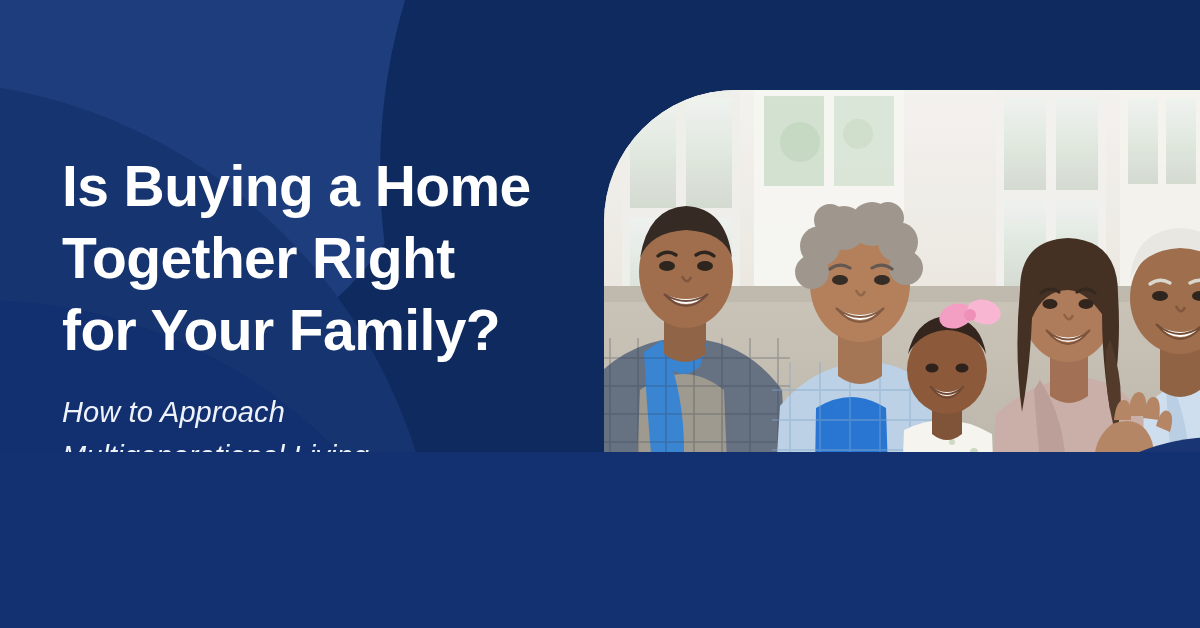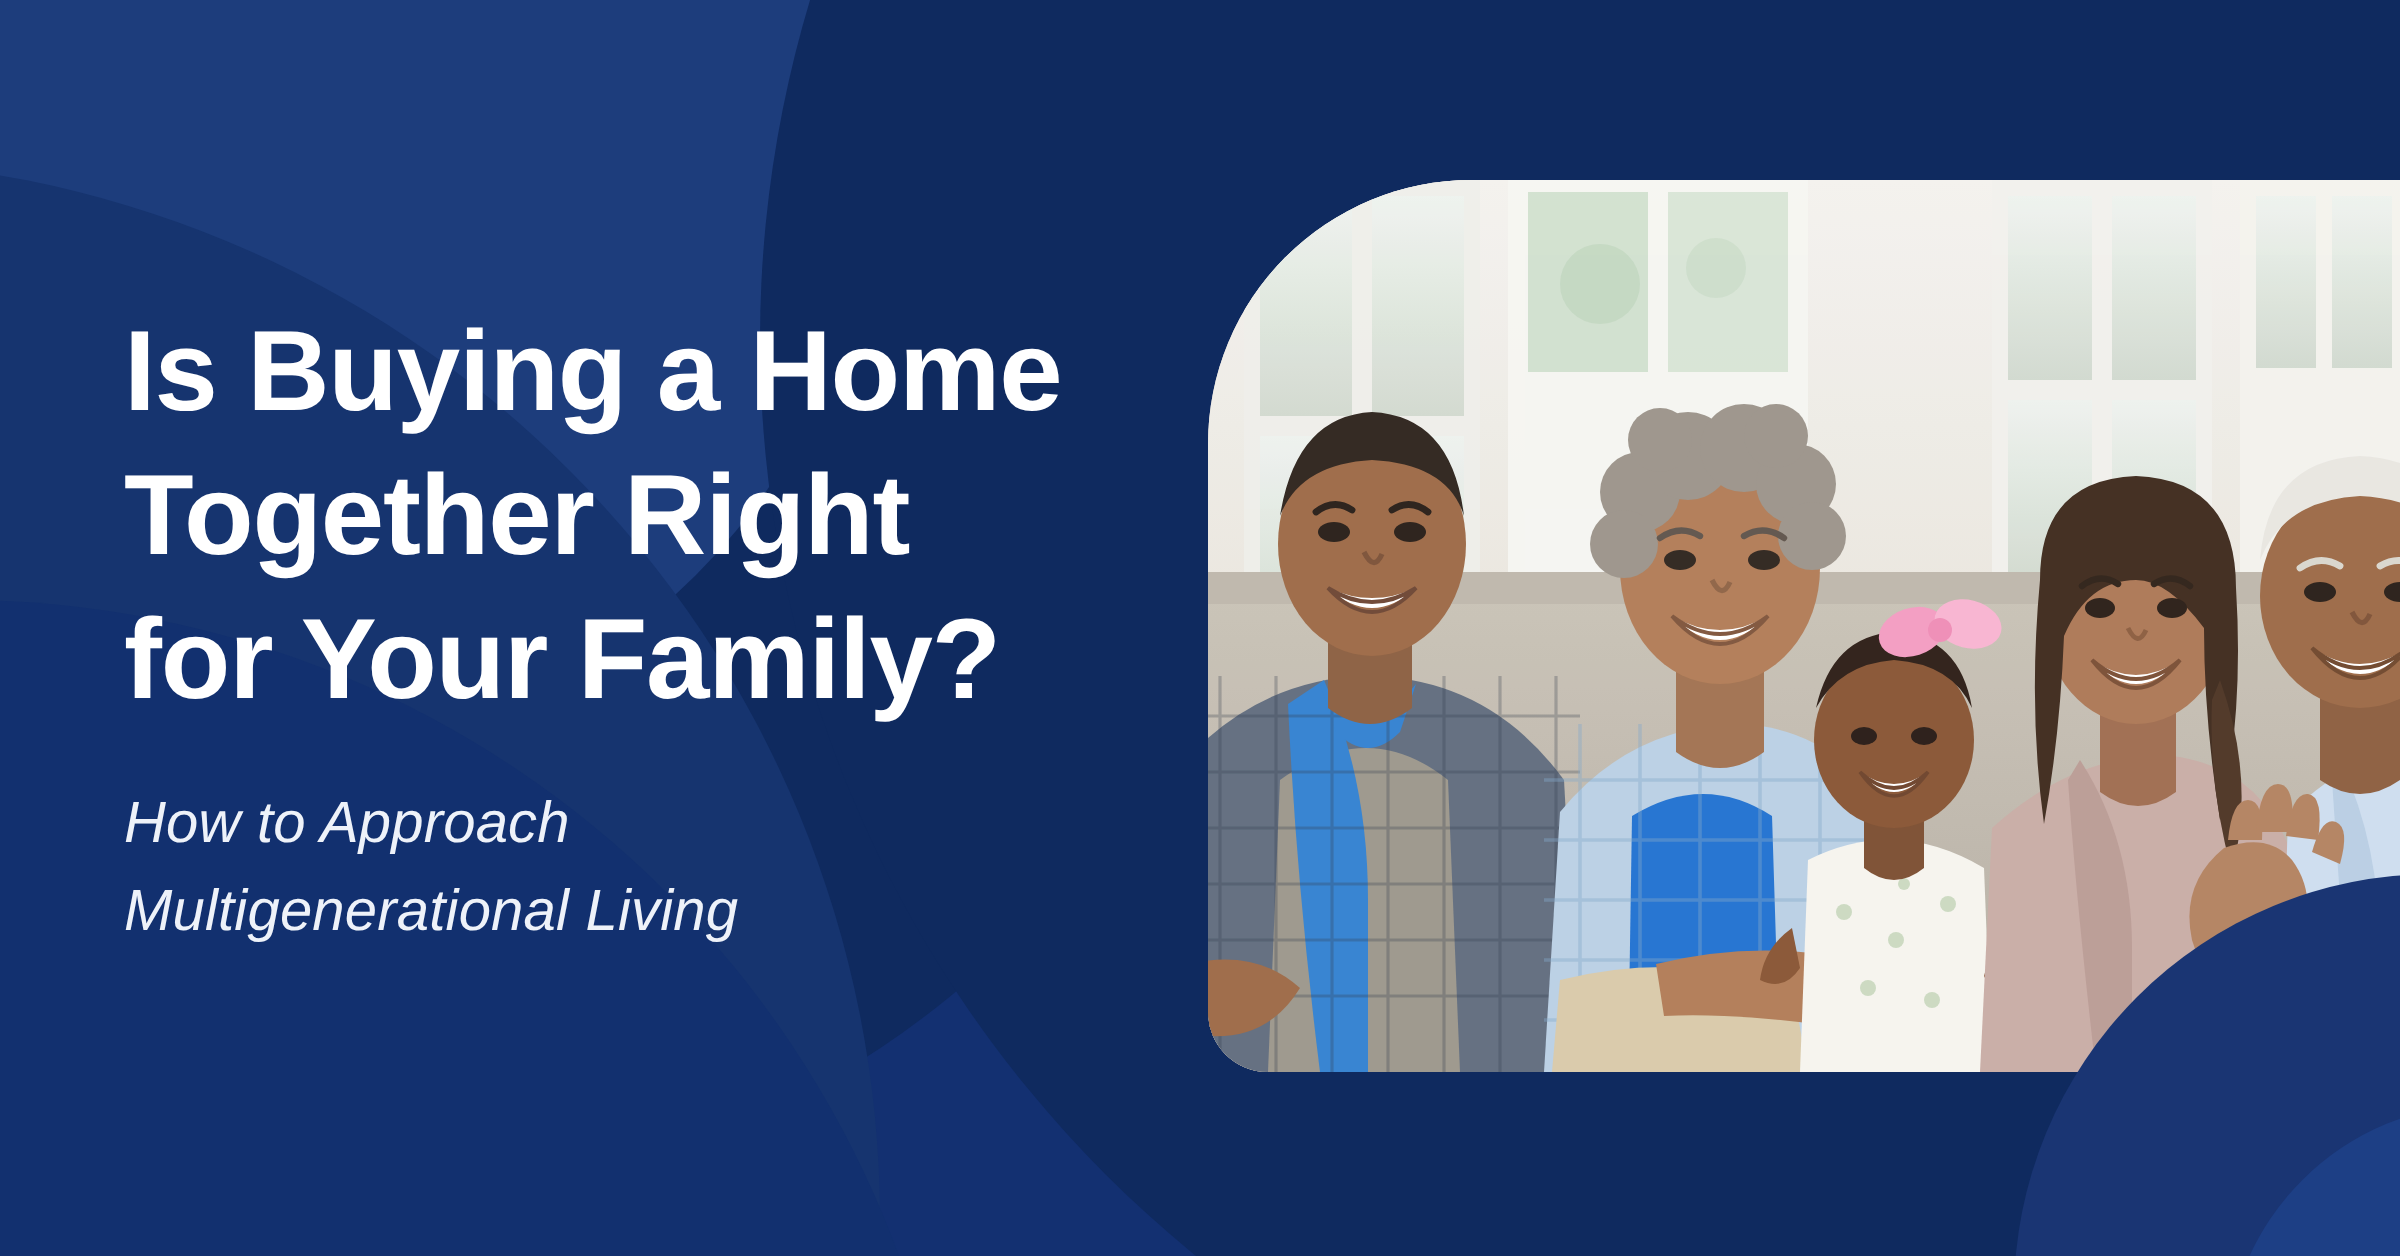--- a/index.html
+++ b/index.html
@@ -2,21 +2,21 @@
 <html><head>
 <meta charset="utf-8">
 <style>
   html,body{margin:0;padding:0;}
   body{
     width:1200px;height:628px;overflow:hidden;
     font-family:"Liberation Sans",sans-serif;
     background:#133071;
   }
   .canvas{
-    position:relative;width:1200px;height:628px;overflow:hidden;
+    position:relative;width:1200px;height:452px;overflow:hidden;
     background:#133071;
   }
 
   
   .bg-layer{position:absolute;inset:0;overflow:hidden;}
   .bg-dark-wash{
     position:absolute;left:-260px;top:-300px;
     width:900px;height:900px;border-radius:50%;
     background:#0f2a5f;
   }

